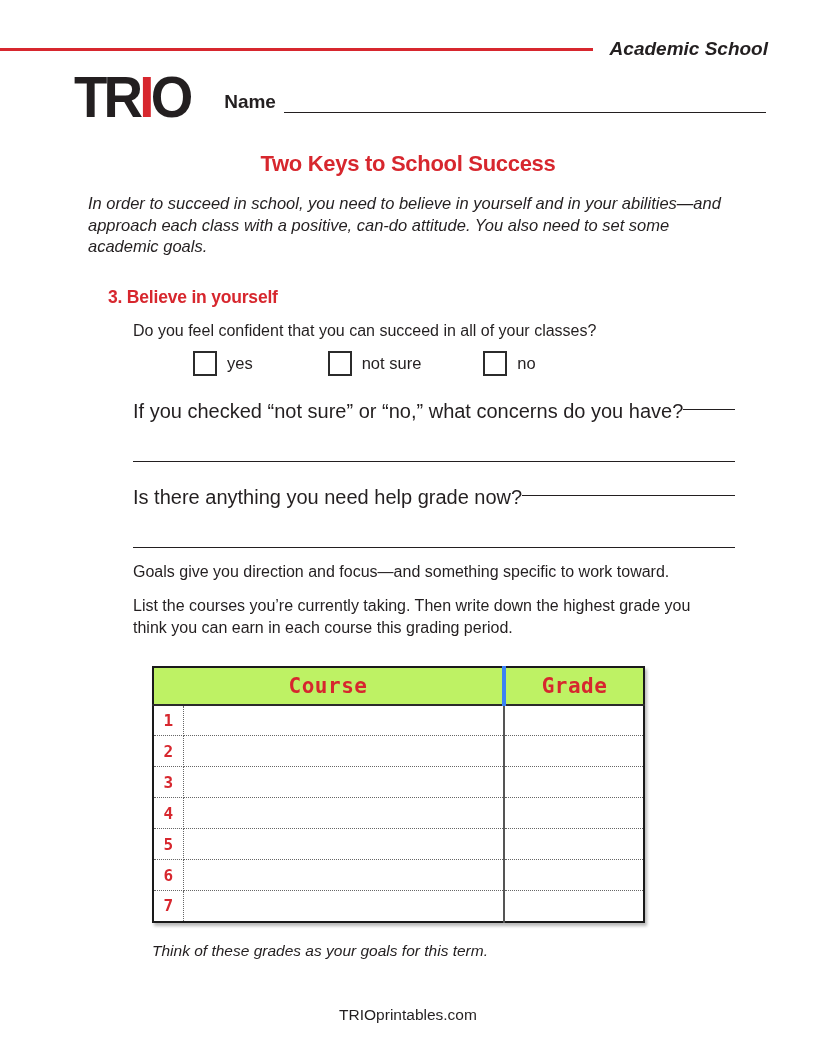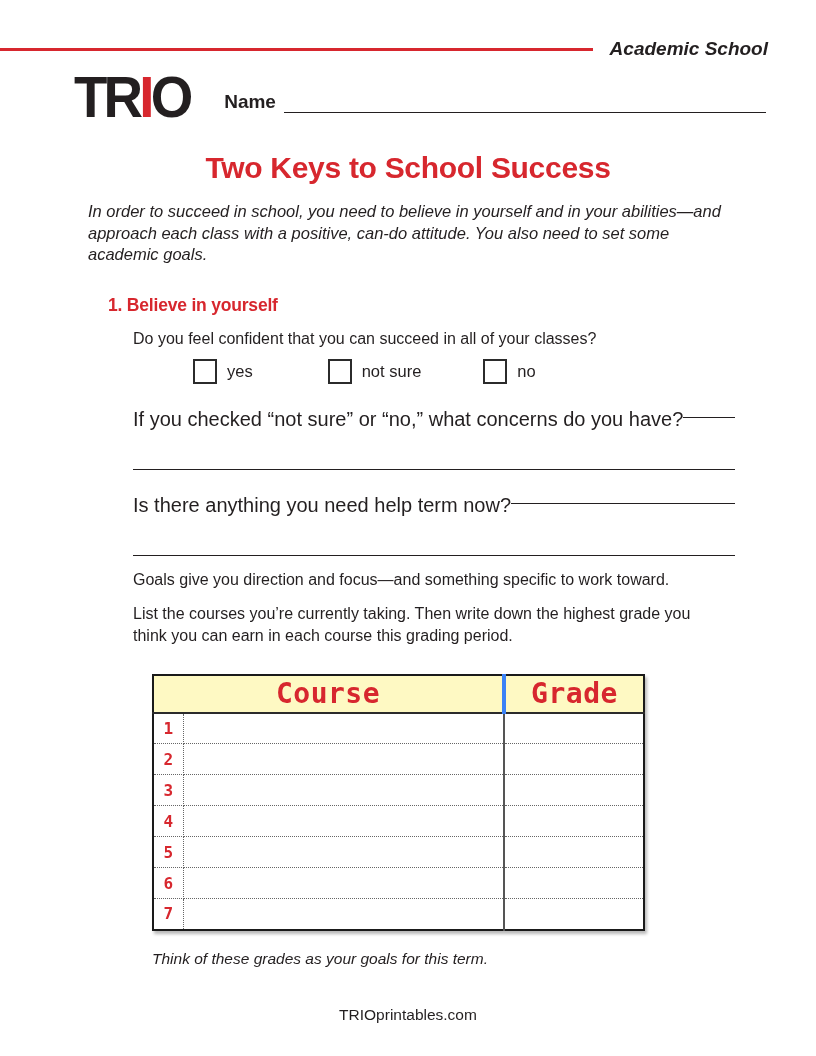--- a/index.html
+++ b/index.html
@@ -22,21 +22,21 @@
   .rule-row{display:flex;align-items:center;padding-top:38px;}
   .rule{flex:1;height:3px;background:var(--red);margin-right:17px;}
   .category{font-size:19px;font-weight:bold;font-style:italic;margin-right:48px;white-space:nowrap;}
   .logo-row{display:flex;align-items:flex-end;margin:14px 50px 0 74px;}
   .logo{font-size:57px;font-weight:900;letter-spacing:-4px;line-height:0.82;transform:scaleX(0.96);transform-origin:left bottom;}
   .logo .logo-red{color:var(--red);}
   .name-row{display:flex;flex:1;align-items:baseline;margin-left:30px;padding-bottom:8px;}
   .name-label{font-weight:bold;font-size:19px;}
   .name-line{flex:1;border-bottom:1.5px solid var(--ink);margin-left:8px;align-self:flex-end;height:2px;}
   
-  .title{margin-top:30px;text-align:center;color:var(--red);font-size:30px;font-weight:bold;letter-spacing:-0.3px;}
+  .title{margin-top:30px;text-align:center;color:var(--red);font-size:22px;font-weight:bold;letter-spacing:-0.3px;}
   .intro{font-style:italic;font-size:16.5px;line-height:1.32;margin:16px 84px 0 88px;}
   
   .sec-heading{color:var(--red);font-weight:bold;font-size:17.5px;margin:29px 0 0 108px;letter-spacing:-0.2px;}
   .q{font-size:16px;margin:13px 81px 0 133px;line-height:1.3;}
   .cb-row{display:flex;align-items:center;margin:9px 0 0 193px;}
   .cb{width:24px;height:25px;border:2.5px solid var(--rule);background:#fff;flex:0 0 auto;}
   .cb-label{font-size:16.5px;margin-left:10px;white-space:nowrap;}
   .cb-gap1{margin-left:75px;}
   .cb-gap2{margin-left:62px;}
   .prompt-row{display:flex;align-items:center;margin:24px 81px 0 133px;font-size:20px;}
@@ -48,24 +48,24 @@
   
   .course-table{
     margin:27px 0 0 152px;
     width:493px;
     border-collapse:collapse;
     border:2px solid #1a1a1a;
     box-shadow:2px 3px 3px rgba(0,0,0,0.28);
   }
   .course-table th{
     height:38px;
-    background:#fef9c3;
+    background:#bef264;
     color:var(--red);
     font-family:"DejaVu Sans Mono",monospace;
-    font-size:28px;
+    font-size:21px;
     font-weight:bold;
     border-bottom:2px solid var(--rule);
     letter-spacing:0.5px;
   }
   .course-table th.grade-col{border-left:4px solid #3b82f6;}
   .course-table td{height:31px;border-bottom:1.5px dotted #666;}
   .course-table tr:last-child td{border-bottom:none;}
   .course-table td.num{
     width:30px;text-align:center;
     color:var(--red);
@@ -92,40 +92,40 @@
     <div class="name-row">
       <span class="name-label">Name</span>
       <span class="name-line"></span>
     </div>
   </div>
 
   <h1 class="title">Two Keys to School Success</h1>
 
   <p class="intro">In order to succeed in school, you need to believe in yourself and in your abilities—and approach each class with a positive, can-do attitude. You also need to set some academic goals.</p>
 
-  <div class="sec-heading">1. Believe in yourself</div>
+  <div class="sec-heading">3. Believe in yourself</div>
   <p class="q">Do you feel confident that you can succeed in all of your classes?</p>
 
   <div class="cb-row">
     <span class="cb"></span>
     <span class="cb-label">yes</span>
     <span class="cb cb-gap1"></span>
     <span class="cb-label">not sure</span>
     <span class="cb cb-gap2"></span>
     <span class="cb-label">no</span>
   </div>
 
   <div class="prompt-row">
     <span class="ptext">If you checked “not sure” or “no,” what concerns do you have?</span>
     <span class="fill"></span>
   </div>
   <div class="blank-line"></div>
 
   <div class="prompt-row">
-    <span class="ptext">Is there anything you need help term now?</span>
+    <span class="ptext">Is there anything you need help grade now?</span>
     <span class="fill"></span>
   </div>
   <div class="blank-line"></div>
 
   <p class="para">Goals give you direction and focus—and something specific to work toward.</p>
   <p class="para narrow">List the courses you’re currently taking. Then write down the highest grade you think you can earn in each course this grading period.</p>
 
   <table class="course-table">
     <thead>
       <tr>

